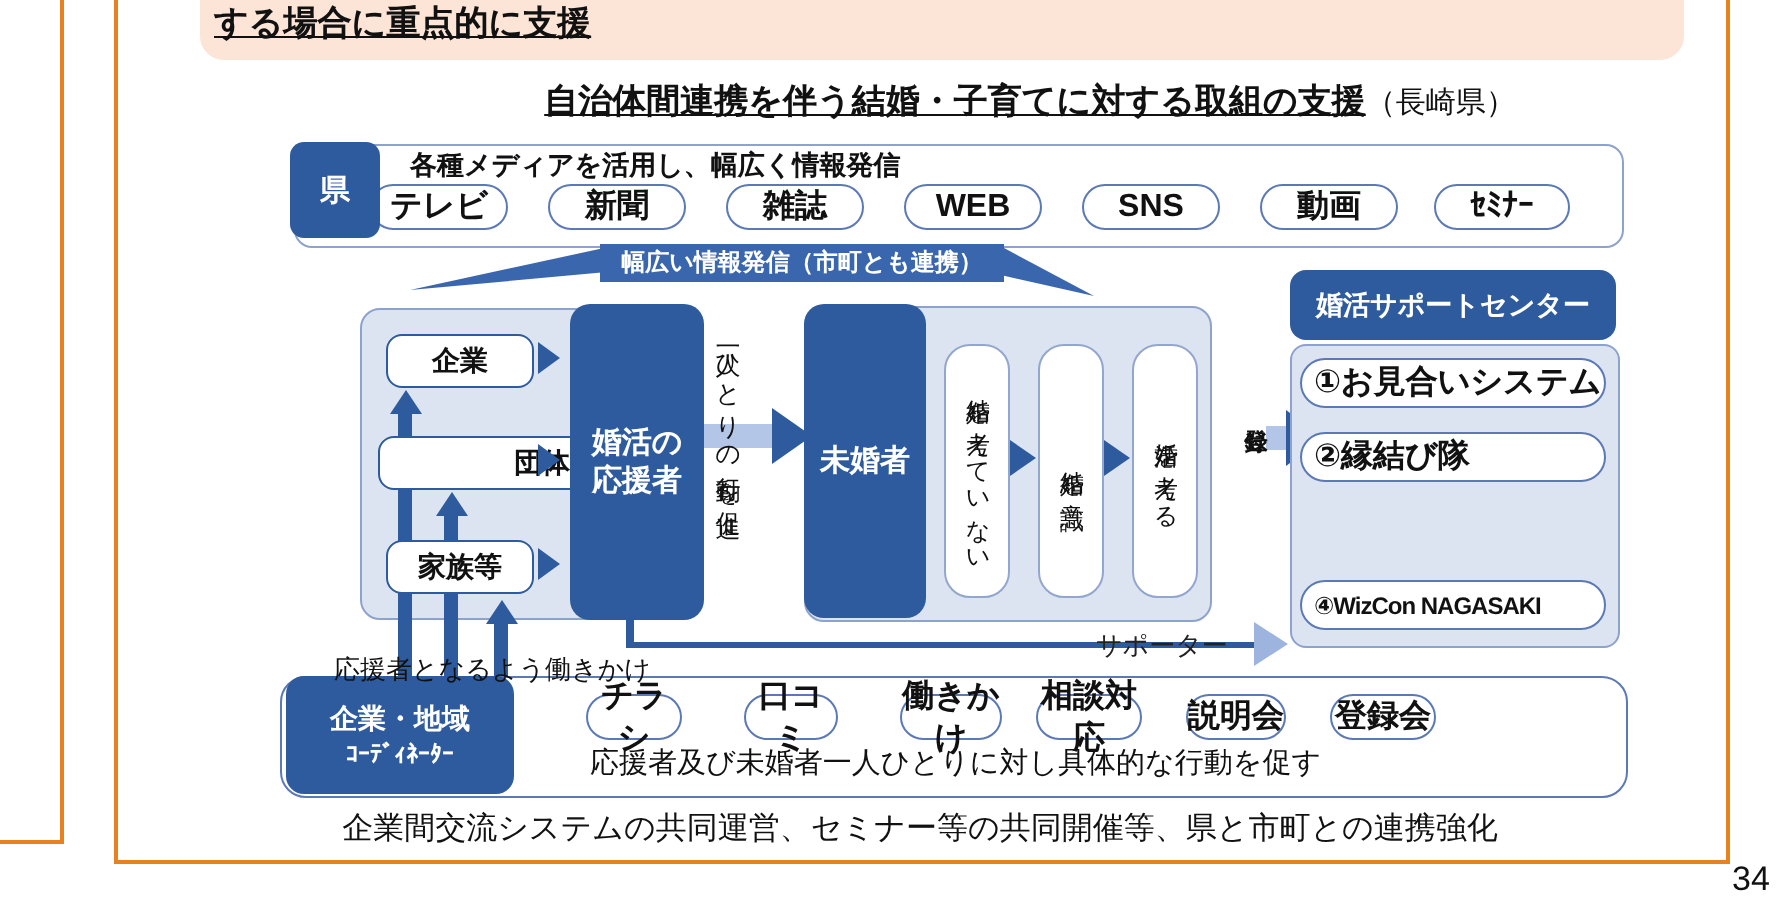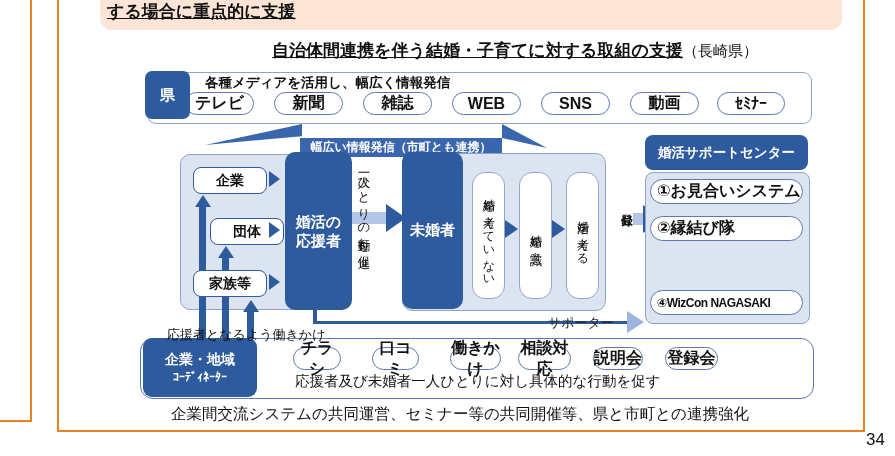--- a/index.html
+++ b/index.html
@@ -41,34 +41,34 @@
   <div class="abs" style="left:205px;top:74px;font-size:13.5px;font-weight:bold;">各種メディアを活用し、幅広く情報発信</div>
   <div class="abs pill cen" style="left:185px;top:92px;width:67px;height:21px;">テレビ</div>
   <div class="abs pill cen" style="left:274px;top:92px;width:67px;height:21px;">新聞</div>
   <div class="abs pill cen" style="left:363px;top:92px;width:67px;height:21px;">雑誌</div>
   <div class="abs pill cen" style="left:452px;top:92px;width:67px;height:21px;">WEB</div>
   <div class="abs pill cen" style="left:541px;top:92px;width:67px;height:21px;">SNS</div>
   <div class="abs pill cen" style="left:630px;top:92px;width:67px;height:21px;">動画</div>
   <div class="abs pill cen" style="left:717px;top:92px;width:66px;height:21px;">ｾﾐﾅｰ</div>
 
   <div class="abs" style="left:205px;top:124px;width:97px;height:21px;background:#3a66ad;clip-path:polygon(100% 0,0 100%,100% 58%);"></div>
-  <div class="abs cen" style="left:300px;top:122px;width:202px;height:19px;background:#3a66ad;color:#fff;font-weight:bold;font-size:12px;white-space:nowrap;margin-top:16px;">幅広い情報発信（市町とも連携）</div>
+  <div class="abs cen" style="left:300px;top:122px;width:202px;height:19px;background:#3a66ad;color:#fff;font-weight:bold;font-size:12px;white-space:nowrap;">幅広い情報発信（市町とも連携）</div>
   <div class="abs" style="left:502px;top:124px;width:45px;height:24px;background:#3a66ad;clip-path:polygon(0 0,100% 100%,0 58%);"></div>
 
   <div class="abs panel" style="left:180px;top:154px;width:120px;height:154px;z-index:1;"></div>
 
   <div class="abs" style="left:199px;top:207px;width:7px;height:131px;background:#2e5b9e;z-index:2;"></div>
   <div class="abs tri" style="left:195px;top:195px;border-bottom:12px solid #2e5b9e;border-left:8px solid transparent;border-right:8px solid transparent;z-index:2;"></div>
   <div class="abs" style="left:222px;top:258px;width:7px;height:80px;background:#2e5b9e;z-index:2;"></div>
   <div class="abs tri" style="left:218px;top:246px;border-bottom:12px solid #2e5b9e;border-left:8px solid transparent;border-right:8px solid transparent;z-index:2;"></div>
   <div class="abs" style="left:247px;top:312px;width:7px;height:26px;background:#2e5b9e;z-index:2;"></div>
   <div class="abs tri" style="left:243px;top:300px;border-bottom:12px solid #2e5b9e;border-left:8px solid transparent;border-right:8px solid transparent;z-index:2;"></div>
 
   <div class="abs whitebox cen" style="left:193px;top:167px;width:72px;height:25px;font-size:14px;">企業</div>
-  <div class="abs whitebox cen" style="left:210px;top:218px;width:72px;height:25px;font-size:14px;">団体</div>
+  <div class="abs whitebox cen" style="left:189px;top:218px;width:72px;height:25px;font-size:14px;padding-left:45px;">団体</div>
   <div class="abs whitebox cen" style="left:193px;top:270px;width:72px;height:25px;font-size:14px;">家族等</div>
   <div class="abs tri" style="left:269px;top:171px;border-left:11px solid #2e5b9e;border-top:8px solid transparent;border-bottom:8px solid transparent;z-index:3;"></div>
   <div class="abs tri" style="left:269px;top:222px;border-left:11px solid #2e5b9e;border-top:8px solid transparent;border-bottom:8px solid transparent;z-index:3;"></div>
   <div class="abs tri" style="left:269px;top:274px;border-left:11px solid #2e5b9e;border-top:8px solid transparent;border-bottom:8px solid transparent;z-index:3;"></div>
 
   <div class="abs navy cen" style="left:285px;top:152px;width:67px;height:158px;border-radius:10px;font-size:15px;z-index:3;line-height:1.3;">
     <div>
       <div>婚活の</div>
       <div>応援者</div>
     </div>

